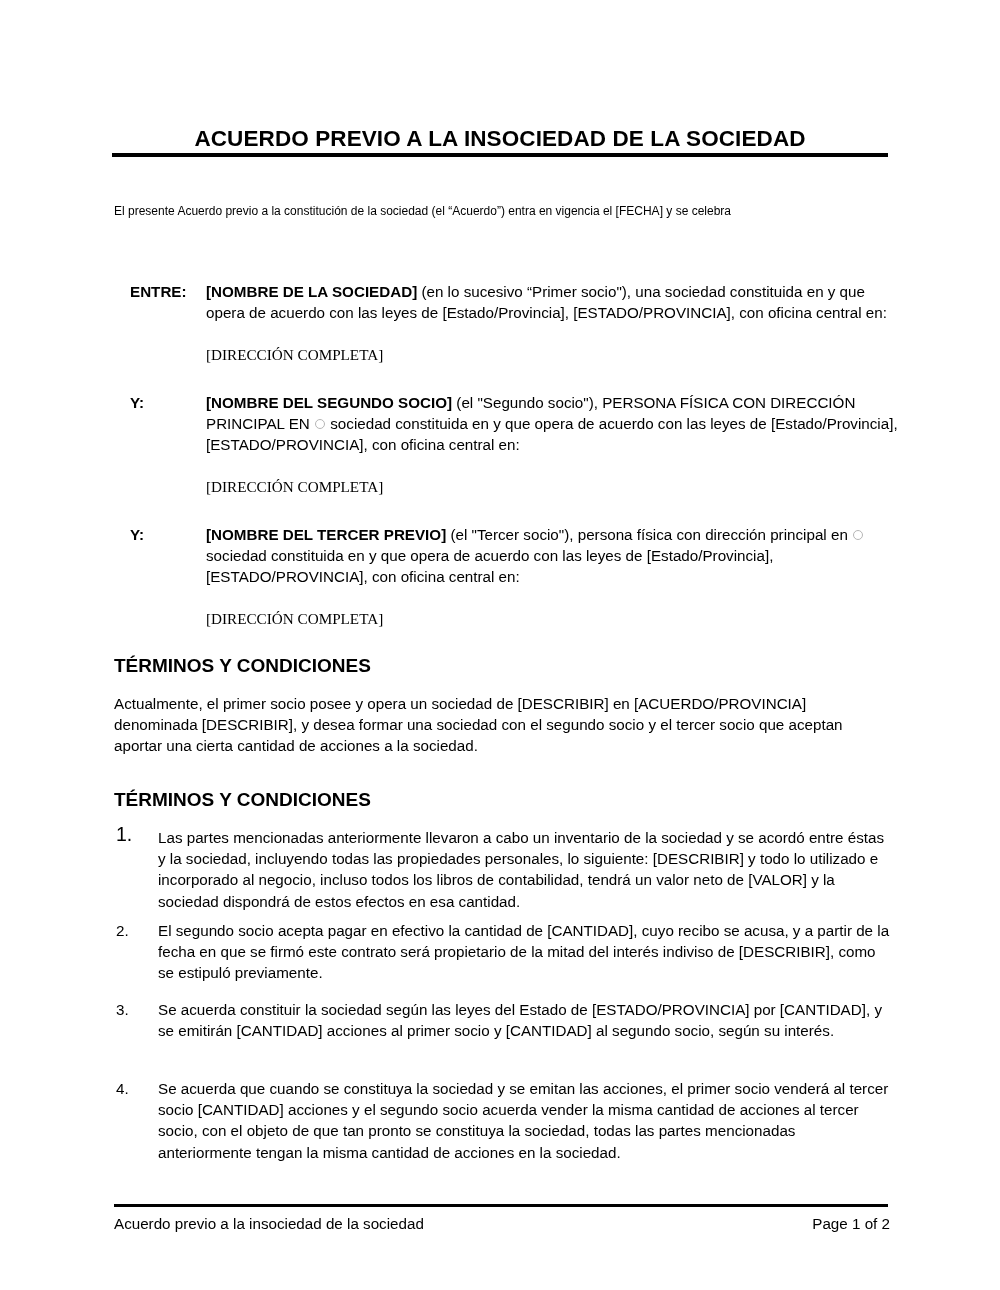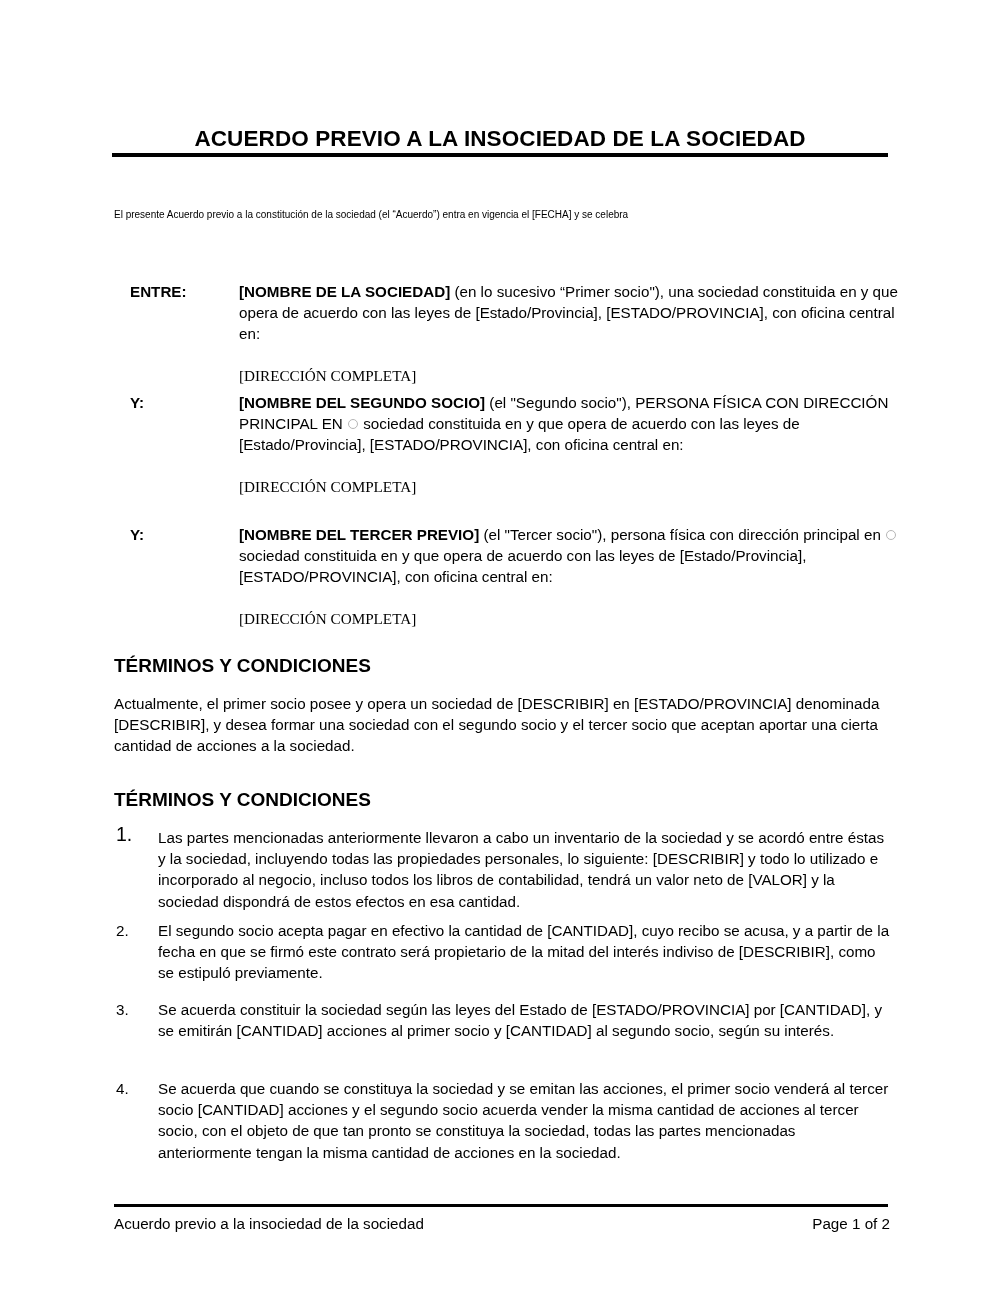--- a/index.html
+++ b/index.html
@@ -45,40 +45,40 @@
     height: 4px;
     background: #000000;
   }
 
   
   .intro {
     position: absolute;
     left: 114px;
     top: 201px;
     width: 776px;
-    font-size: 10px;
-    line-height: 28px;
+    font-size: 12px;
+    line-height: 21px;
   }
 
   .party-block {
     position: absolute;
     left: 130px;
     width: 776px;
     font-size: 15.2px;
     line-height: 21px;
   }
   .party-label {
     position: absolute;
     left: 0;
     top: 0;
     font-weight: bold;
     font-size: 15.2px;
   }
   .party-body {
-    margin-left: 109px;
+    margin-left: 76px;
   }
   .party-body .addr {
     margin-top: 21px;
     font-family: Liberation Serif, serif;
   }
   .party-body b {
     font-weight: bold;
   }
 
   .circle-glyph {
@@ -191,21 +191,21 @@
     <div class="party-body">
       <div>
         <b>[NOMBRE DEL TERCER PREVIO]</b><span> (el "Tercer socio"), persona física con dirección principal en </span><span class="circle-glyph"></span><span> sociedad constituida en y que opera de acuerdo con las leyes de [Estado/Provincia], [ESTADO/PROVINCIA], con oficina central en:</span>
       </div>
       <div class="addr">[DIRECCIÓN COMPLETA]</div>
     </div>
   </div>
 
   <div class="section-heading" style="top:655px;">TÉRMINOS Y CONDICIONES</div>
 
-  <div class="para" style="top:693px;">Actualmente, el primer socio posee y opera un sociedad de [DESCRIBIR] en [ESTADO/PROVINCIA] denominada [DESCRIBIR], y desea formar una sociedad con el segundo socio y el tercer socio que aceptan aportar una cierta cantidad de acciones a la sociedad.</div>
+  <div class="para" style="top:693px;">Actualmente, el primer socio posee y opera un sociedad de [DESCRIBIR] en [ACUERDO/PROVINCIA] denominada [DESCRIBIR], y desea formar una sociedad con el segundo socio y el tercer socio que aceptan aportar una cierta cantidad de acciones a la sociedad.</div>
 
   <div class="section-heading" style="top:789px;">TÉRMINOS Y CONDICIONES</div>
 
   <div class="num-item first" style="top:827px;">
     <span class="num-marker">1.</span>
     <div class="num-text">Las partes mencionadas anteriormente llevaron a cabo un inventario de la sociedad y se acordó entre éstas y la sociedad, incluyendo todas las propiedades personales, lo siguiente: [DESCRIBIR] y todo lo utilizado e incorporado al negocio, incluso todos los libros de contabilidad, tendrá un valor neto de [VALOR] y la sociedad dispondrá de estos efectos en esa cantidad.</div>
   </div>
 
   <div class="num-item" style="top:920px;">
     <span class="num-marker">2.</span>

